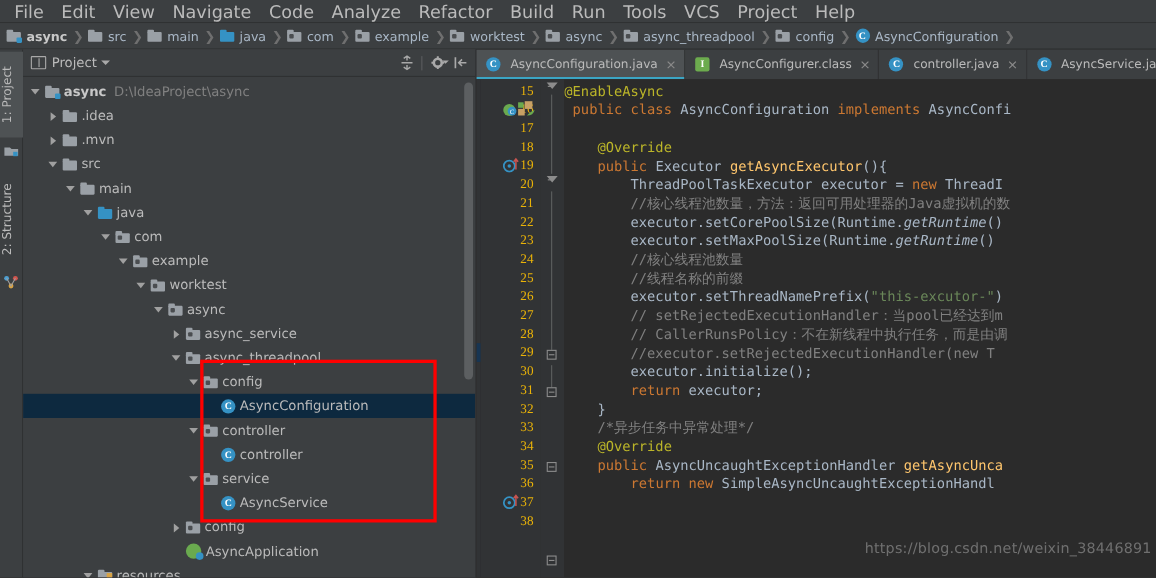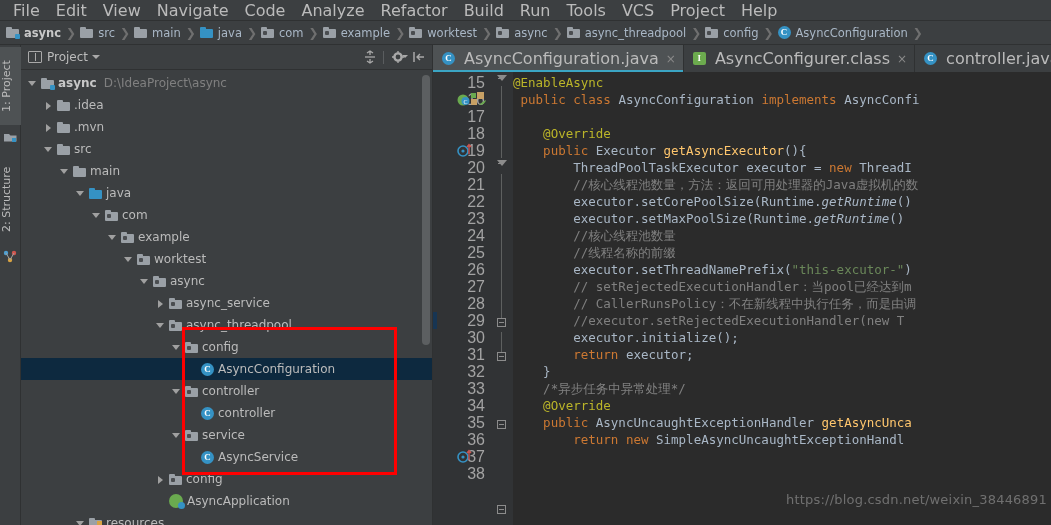--- a/index.html
+++ b/index.html
@@ -163,33 +163,33 @@
   .etab {
     display:flex; align-items:center; padding:0 7px 0 9px; gap:5px;
     border-right:1px solid #2f3132; position:relative; cursor:default;
     white-space:nowrap; background:#3c3f41;
   }
   .etab.active { background:#4e5254; }
   .etab.active::after{
     content:""; position:absolute; left:0; right:0; bottom:0; height:2px;
     background:#3ba5c4;
   }
-  .etab-label { font-size:16px; color:#bbbbbb; }
+  .etab-label { font-size:11px; color:#bbbbbb; }
   .etab .x { color:#8a8a8a; font-size:12px; margin-left:2px; }
 
   .code-wrap { flex:1; display:flex; position:relative; overflow:hidden; }
   .marker-strip { width:4px; background:#313335; flex:0 0 4px; position:relative;}
   .marker-strip .mk { position:absolute; left:0; width:4px; height:17px; background:#173553;}
   .gutter {
     width:54px; flex:0 0 54px; background:#313335; position:relative;
     padding-top:2px; text-align:right;
   }
   .gline {
-    height:17px; line-height:17px; font-family:Liberation Sans, sans-serif;
-    font-size:16px; color:#a3a3a3; padding-right:6px; position:relative;
+    height:17px; line-height:17px; font-family:Liberation Serif, serif;
+    font-size:12px; color:#eab308; padding-right:6px; position:relative;
   }
 
   .fold-strip { width:22px; flex:0 0 22px; background:#313335; position:relative; padding-top:2px;}
   .fmark { position:absolute; left:6px; width:10px; height:17px; }
   .fmark .box {
     position:absolute; left:0; top:3px; width:9px; height:9px;
     border:1px solid #8c8c8c; background:#313335;
   }
   .fmark .box::after{
     content:""; position:absolute; left:1px; top:3px; width:5px; height:1px; background:#8c8c8c;

